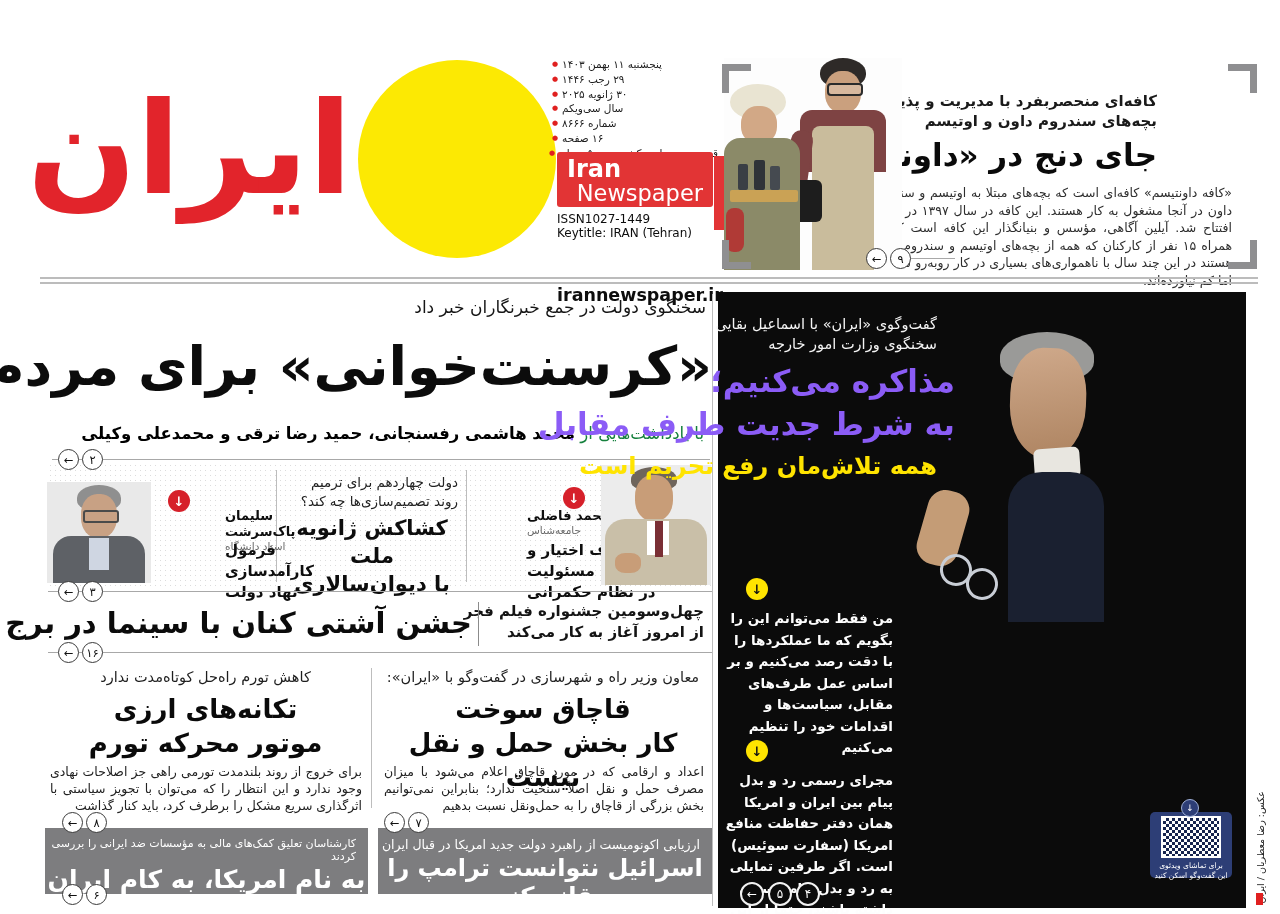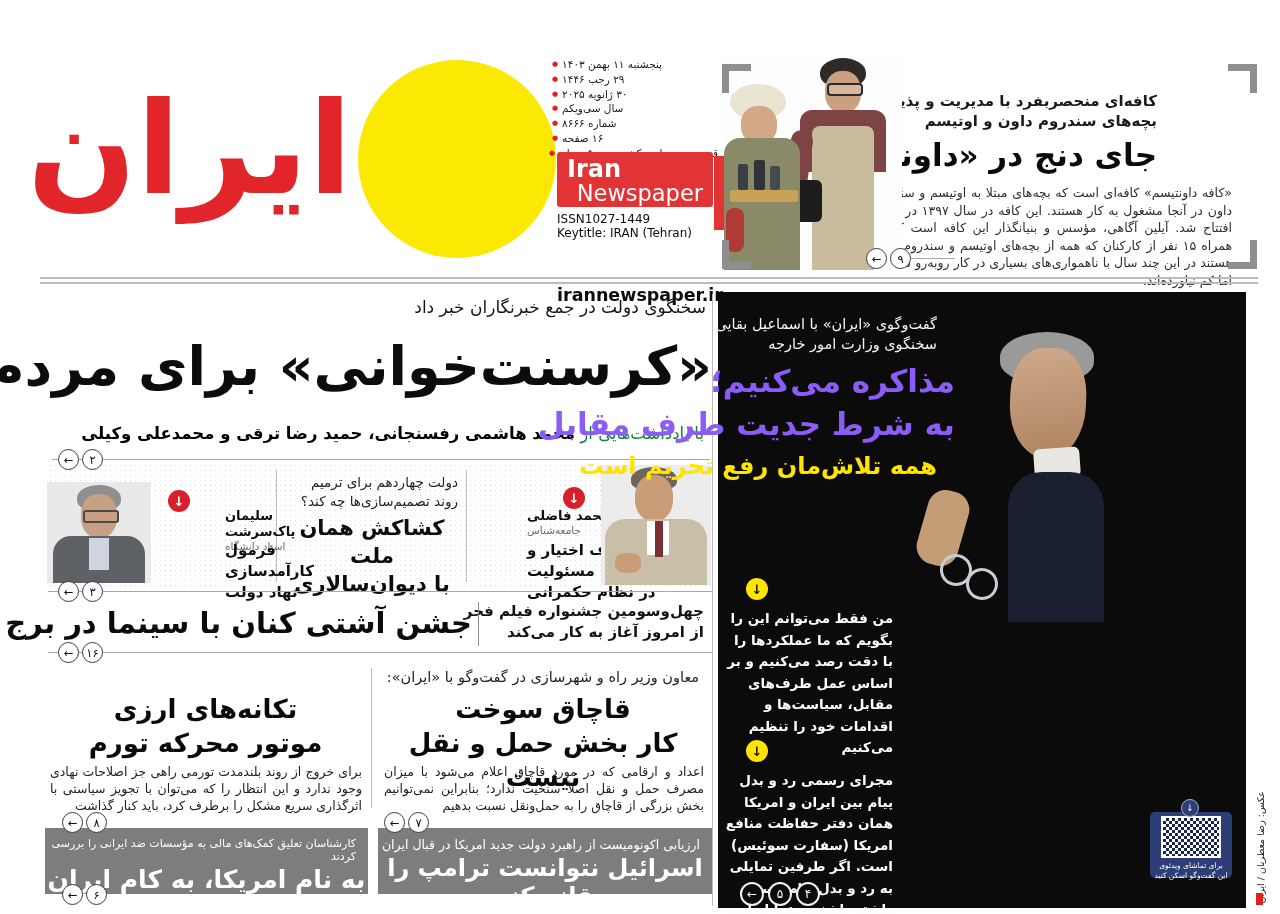--- a/index.html
+++ b/index.html
@@ -144,21 +144,21 @@
   <div class="abs l author-title" style="left:225px;top:540px;width:130px;">
     <div>فرمول کارآمدسازی</div>
     <div>نهاد دولت</div>
   </div>
 
   <div class="abs r" style="right:822px;top:473px;font-size:13.5px;line-height:19px;color:#222;margin-left:24px;">
     <div>دولت چهاردهم برای ترمیم</div>
     <div>روند تصمیم‌سازی‌ها چه کند؟</div>
   </div>
   <div class="abs c b" style="left:282px;top:514px;width:180px;font-size:21px;line-height:28px;color:#0d0d0d;">
-    <div>کشاکش همان ملت</div>
+    <div>کشاکش ژانویه ملت</div>
     <div>با دیوان‌سالاری</div>
   </div>
 
   <div class="abs redc" style="left:563px;top:487px;">↓</div>
   <div class="abs l" style="left:527px;top:508px;width:110px;">
     <div class="author-name">محمد فاضلی</div>
     <div class="author-role">جامعه‌شناس</div>
   </div>
   <div class="abs l author-title" style="left:527px;top:540px;width:160px;">
     <div>شکاف اختیار و مسئولیت</div>
@@ -181,20 +181,21 @@
     <div>چهل‌وسومین جشنواره فیلم فجر</div>
     <div>از امروز آغاز به کار می‌کند</div>
   </div>
   <div class="abs vline" style="left:478px;top:602px;height:44px;background:#8b8b8b;"></div>
   <div class="abs c b" style="left:48px;top:606px;width:424px;font-size:29px;color:#0b0b0b;white-space:nowrap;">جشن آشتی کنان با سینما در برج میلاد</div>
   <div class="abs hline" style="left:48px;top:652px;width:664px;"></div>
   <div class="abs pgc" style="left:58px;top:642px;">←</div>
   <div class="abs pgc" style="left:82px;top:642px;">۱۶</div>
 
   <div class="abs vline" style="left:371px;top:668px;height:140px;"></div>
+  <div class="abs c" style="left:48px;top:669px;width:315px;font-size:14.5px;color:#1e1e1e;">کاهش تورم راه‌حل کوتاه‌مدت ندارد</div>
   <div class="abs c b" style="left:48px;top:692px;width:315px;font-size:26px;line-height:34px;color:#0a0a0a;">
     <div>تکانه‌های ارزی</div>
     <div>موتور محرکه تورم</div>
   </div>
   <div class="abs j" style="left:50px;top:763px;width:312px;font-size:12.5px;line-height:17px;color:#222;font-weight:500;">برای خروج از روند بلندمدت تورمی راهی جز اصلاحات نهادی وجود ندارد و این انتظار را که می‌توان با تجویز سیاستی با اثرگذاری سریع مشکل را برطرف کرد، باید کنار گذاشت</div>
 
   <div class="abs c" style="left:382px;top:669px;width:322px;font-size:14.5px;color:#1e1e1e;">معاون وزیر راه و شهرسازی در گفت‌وگو با «ایران»:</div>
   <div class="abs c b" style="left:382px;top:692px;width:322px;font-size:26px;line-height:34px;color:#0a0a0a;">
     <div>قاچاق سوخت</div>
     <div>کار بخش حمل و نقل نیست</div>

